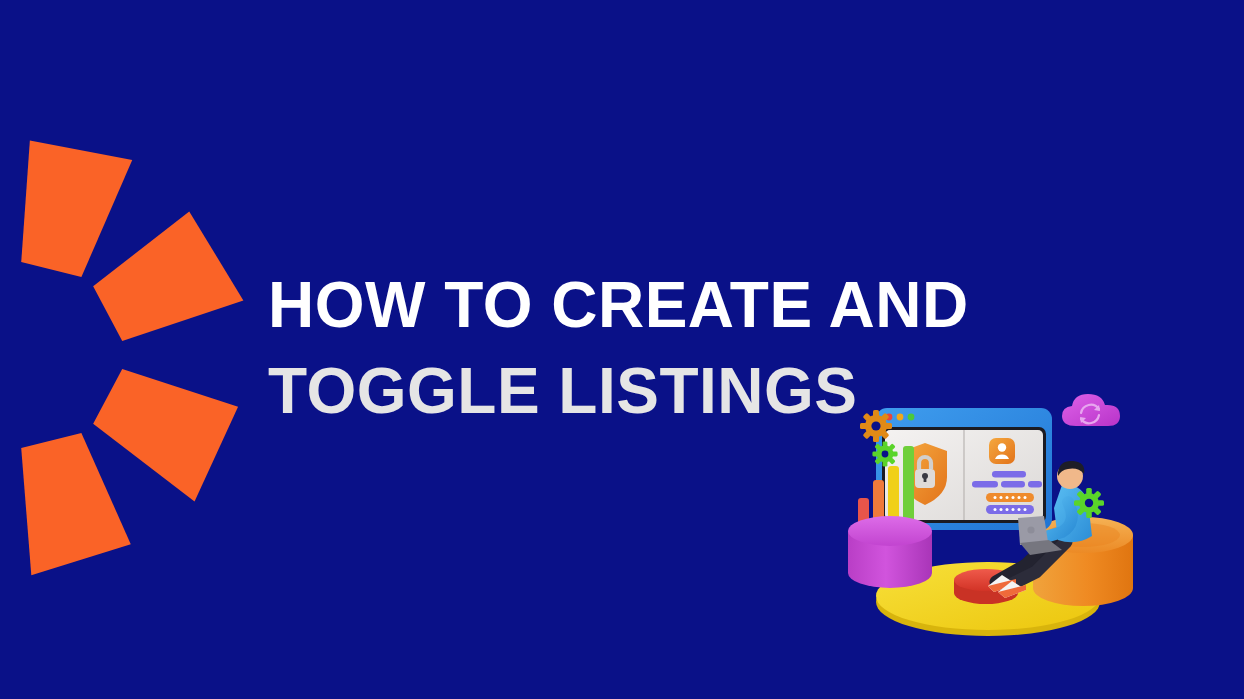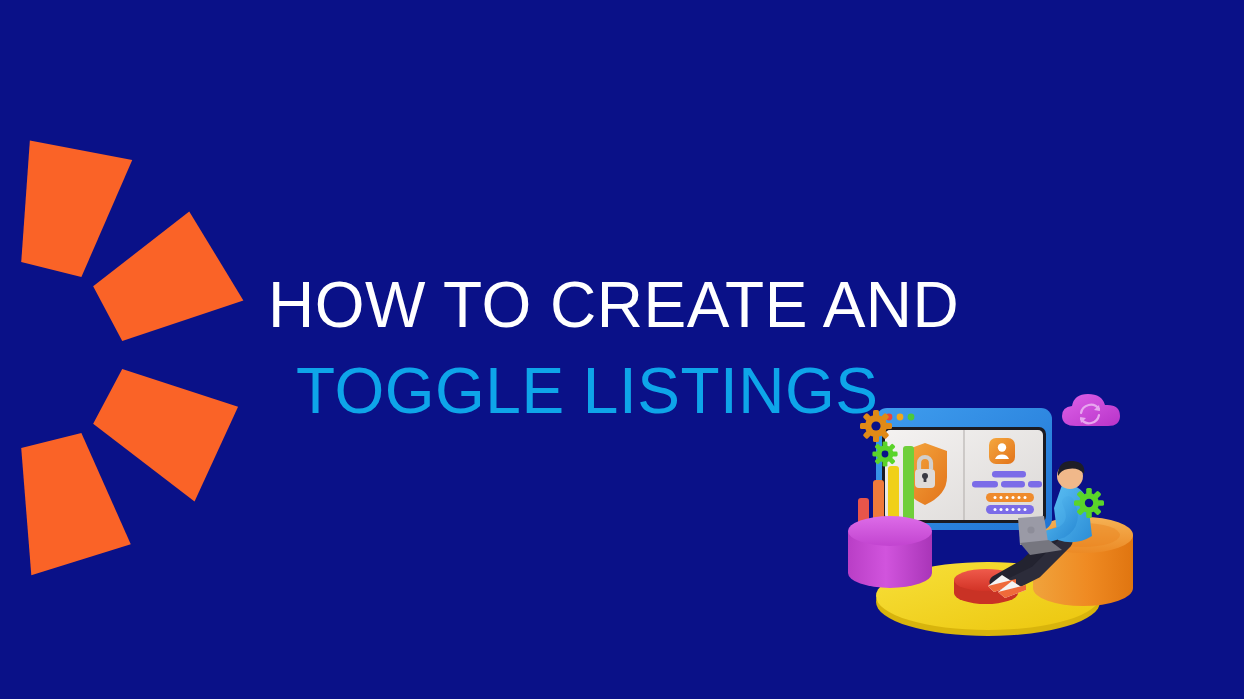--- a/index.html
+++ b/index.html
@@ -32,21 +32,21 @@
   
   #headline {
     position: absolute;
     left: 268px;
     top: 262px;
     width: 740px;
   }
   .headline-line {
     color: #ffffff;
     font-family: "Liberation Sans", sans-serif;
-    font-weight: 400;
+    font-weight: 700;
     font-size: 64px;
     line-height: 86px;
     letter-spacing: 0.5px;
     white-space: nowrap;
     text-transform: uppercase;
   }
 
   
   #illustration {
     position: absolute;
@@ -81,21 +81,21 @@
         <use href="#spoke" transform="rotate(28)"></use>
         <use href="#spoke" transform="rotate(76)"></use>
         <use href="#spoke" transform="rotate(152)"></use>
         <use href="#spoke" transform="rotate(208)"></use>
       </g>
     </svg>
   </div>
 
   <div id="headline">
     <div class="headline-line" style="color: rgb(255, 255, 255);">HOW TO CREATE AND</div>
-    <div class="headline-line" style="color: #0ea5e9; margin-left: 28px;">TOGGLE LISTINGS</div>
+    <div class="headline-line" style="color: #e5e5e5;">TOGGLE LISTINGS</div>
   </div>
 
   <div id="illustration">
     <svg viewBox="0 0 360 250" aria-hidden="true">
       <defs>
         <linearGradient id="gYellow" x1="0" y1="0" x2="1" y2="1">
           <stop offset="0%" stop-color="#f7e03a"></stop>
             <stop offset="100%" stop-color="#ecc60d"></stop>
         </linearGradient>
         <linearGradient id="gOrangeCyl" x1="0" y1="0" x2="1" y2="0">

